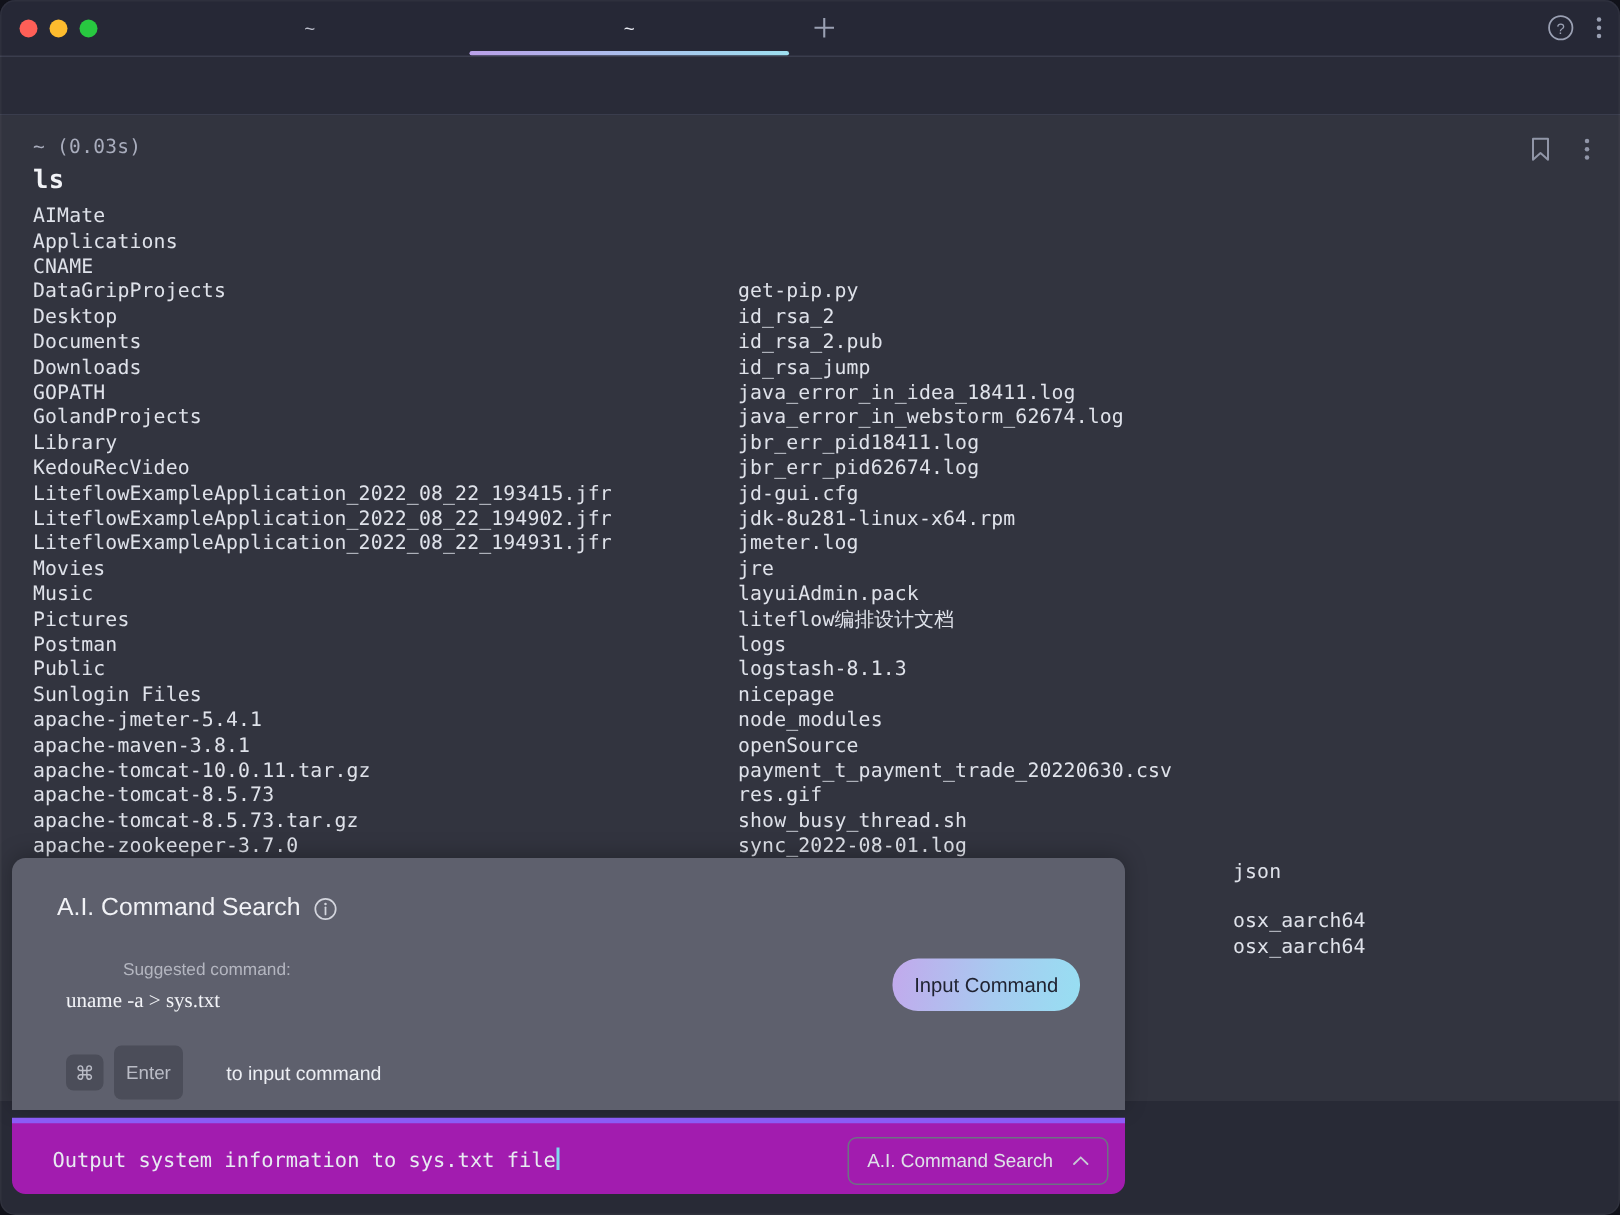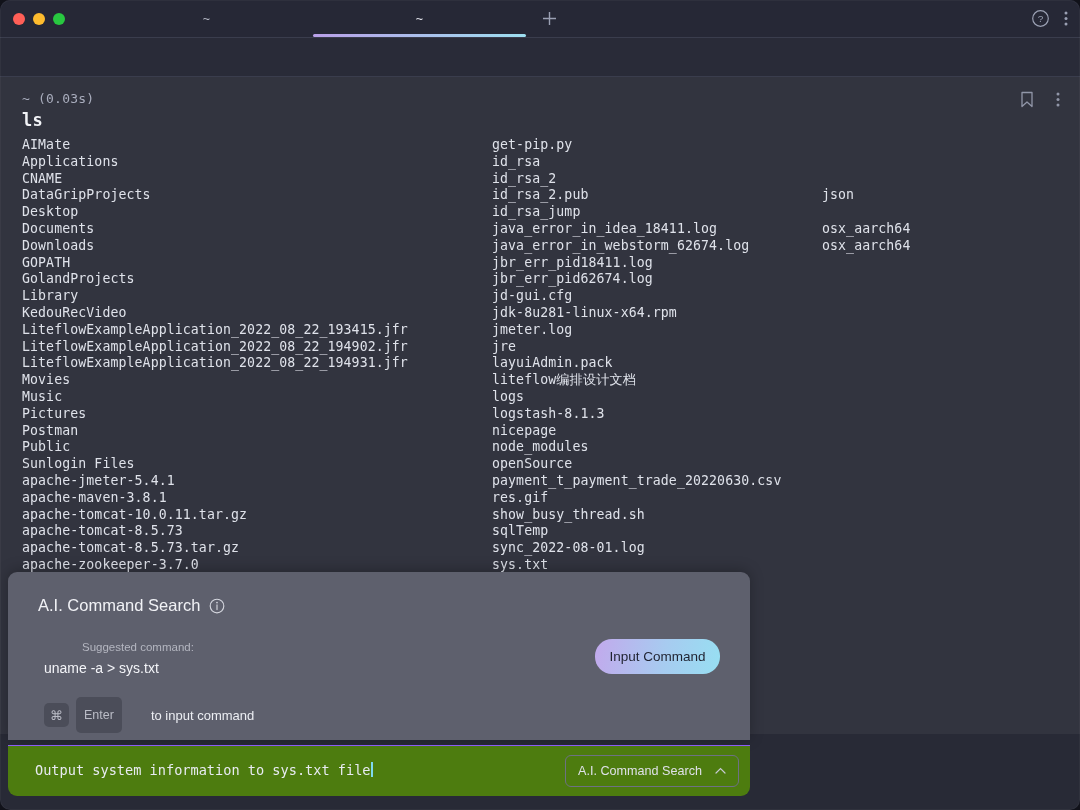--- a/index.html
+++ b/index.html
@@ -98,20 +98,21 @@
   #cmdline {
     position: absolute; left: 22px; top: 33px;
     color: #f2f3f7; font-size: 17px; font-weight: bold;
     letter-spacing: 0.3px;
   }
 
   #outgrid {
     position: absolute; left: 22px; top: 60px;
     width: 1020px;
     display: flex;
+    align-items: flex-end;
   }
   .outcol {
     display: flex; flex-direction: column;
   }
   .outcol.c1 { width: 470px; }
   .outcol.c2 { width: 330px; }
   .outcol.c3 { width: 220px; }
   .outline {
     color: #dfe2ea; font-size: 13.2px; line-height: 16.8px;
     white-space: pre;
@@ -139,21 +140,21 @@
 
   #sugg-label {
     position: absolute; left: 36px; top: 641px - 572px;
     color: #b4b6c0; font-size: 11.5px;
     font-family: "Liberation Sans", sans-serif;
     margin-left: 38px;
   }
   #sugg-cmd {
     position: absolute; left: 36px; top: 88px;
     color: #f3f4f8; font-size: 14px;
-    font-family: Liberation Sans, sans-serif;
+    font-family: Liberation Serif, serif;
   }
   #input-cmd-btn {
     position: absolute; left: 587px; top: 639px - 572px;
     width: 125px; height: 35px;
     border-radius: 17px;
     background: linear-gradient(100deg, #c2a9ec 0%, #a7cbf0 55%, #97dff2 100%);
     display: flex; align-items: center; justify-content: center;
     color: #1f2230; font-size: 13.5px;
     font-family: "Liberation Sans", sans-serif;
     border: none;
@@ -172,23 +173,23 @@
   .kbd.cmd { font-size: 13px; padding: 0 6px; }
   #kbd-hint {
     margin-left: 22px; color: #eceef3; font-size: 13px;
     font-family: "Liberation Sans", sans-serif;
   }
 
   
   #inputbar {
     position: absolute; left: 8px; top: 745px;
     width: 742px; height: 51px;
-    background: #4d7c0f;
+    background: #a21caf;
     border-radius: 0 0 9px 9px;
-    border-top: 1px solid #8b5cf6;
+    border-top: 4px solid #8b5cf6;
   }
   #inputtext {
     position: absolute; left: 27px; top: 16px;
     color: #e8ebf2; font-size: 13.6px;
     font-family: "DejaVu Sans Mono", "Liberation Mono", monospace;
     white-space: pre;
   }
   #caret {
     display: inline-block; width: 2px; height: 15px;
     background: #7fd9f0; vertical-align: -2px;
@@ -308,21 +309,20 @@
           <div class="outline">apache-tomcat-8.5.73</div>
           <div class="outline">apache-tomcat-8.5.73.tar.gz</div>
           <div class="outline">apache-zookeeper-3.7.0</div>
           <div class="outline">arthas-boot.jar</div>
           <div class="outline">book</div>
           <div class="outline">c</div>
           <div class="outline">clickhouse</div>
         </div>
       <div class="outcol c2">
           <div class="outline">get-pip.py</div>
-          <div class="outline">id_rsa</div>
           <div class="outline">id_rsa_2</div>
           <div class="outline">id_rsa_2.pub</div>
           <div class="outline">id_rsa_jump</div>
           <div class="outline">java_error_in_idea_18411.log</div>
           <div class="outline">java_error_in_webstorm_62674.log</div>
           <div class="outline">jbr_err_pid18411.log</div>
           <div class="outline">jbr_err_pid62674.log</div>
           <div class="outline">jd-gui.cfg</div>
           <div class="outline">jdk-8u281-linux-x64.rpm</div>
           <div class="outline">jmeter.log</div>
@@ -330,21 +330,20 @@
           <div class="outline">layuiAdmin.pack</div>
           <div class="outline">liteflow编排设计文档</div>
           <div class="outline">logs</div>
           <div class="outline">logstash-8.1.3</div>
           <div class="outline">nicepage</div>
           <div class="outline">node_modules</div>
           <div class="outline">openSource</div>
           <div class="outline">payment_t_payment_trade_20220630.csv</div>
           <div class="outline">res.gif</div>
           <div class="outline">show_busy_thread.sh</div>
-          <div class="outline">sqlTemp</div>
           <div class="outline">sync_2022-08-01.log</div>
           <div class="outline">sys.txt</div>
           <div class="outline">t.json</div>
           <div class="outline">temp</div>
           <div class="outline">test</div>
         </div>
       <div class="outcol c3">
           <div class="outline"> </div>
           <div class="outline"> </div>
           <div class="outline"> </div>

